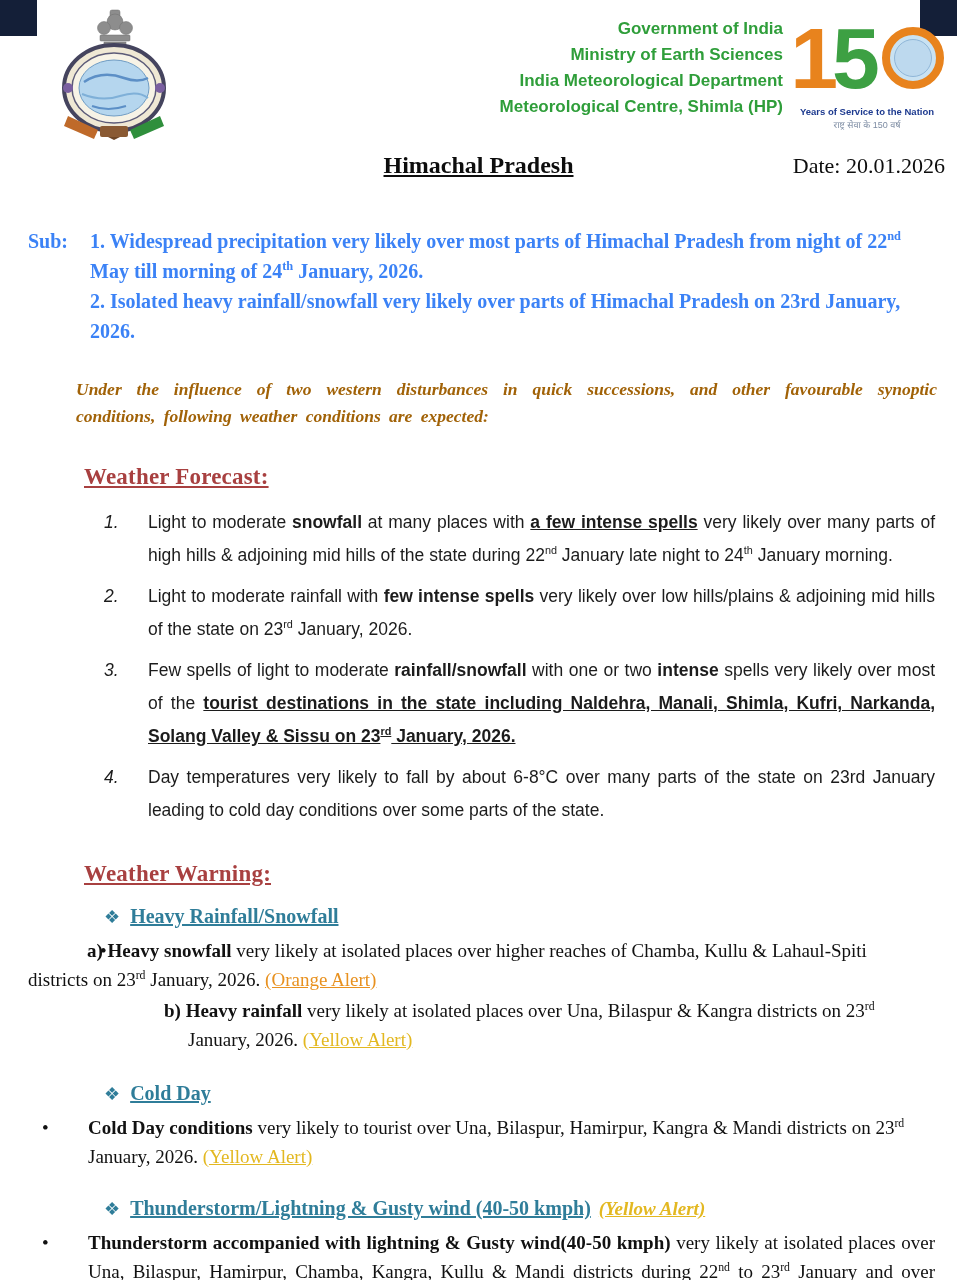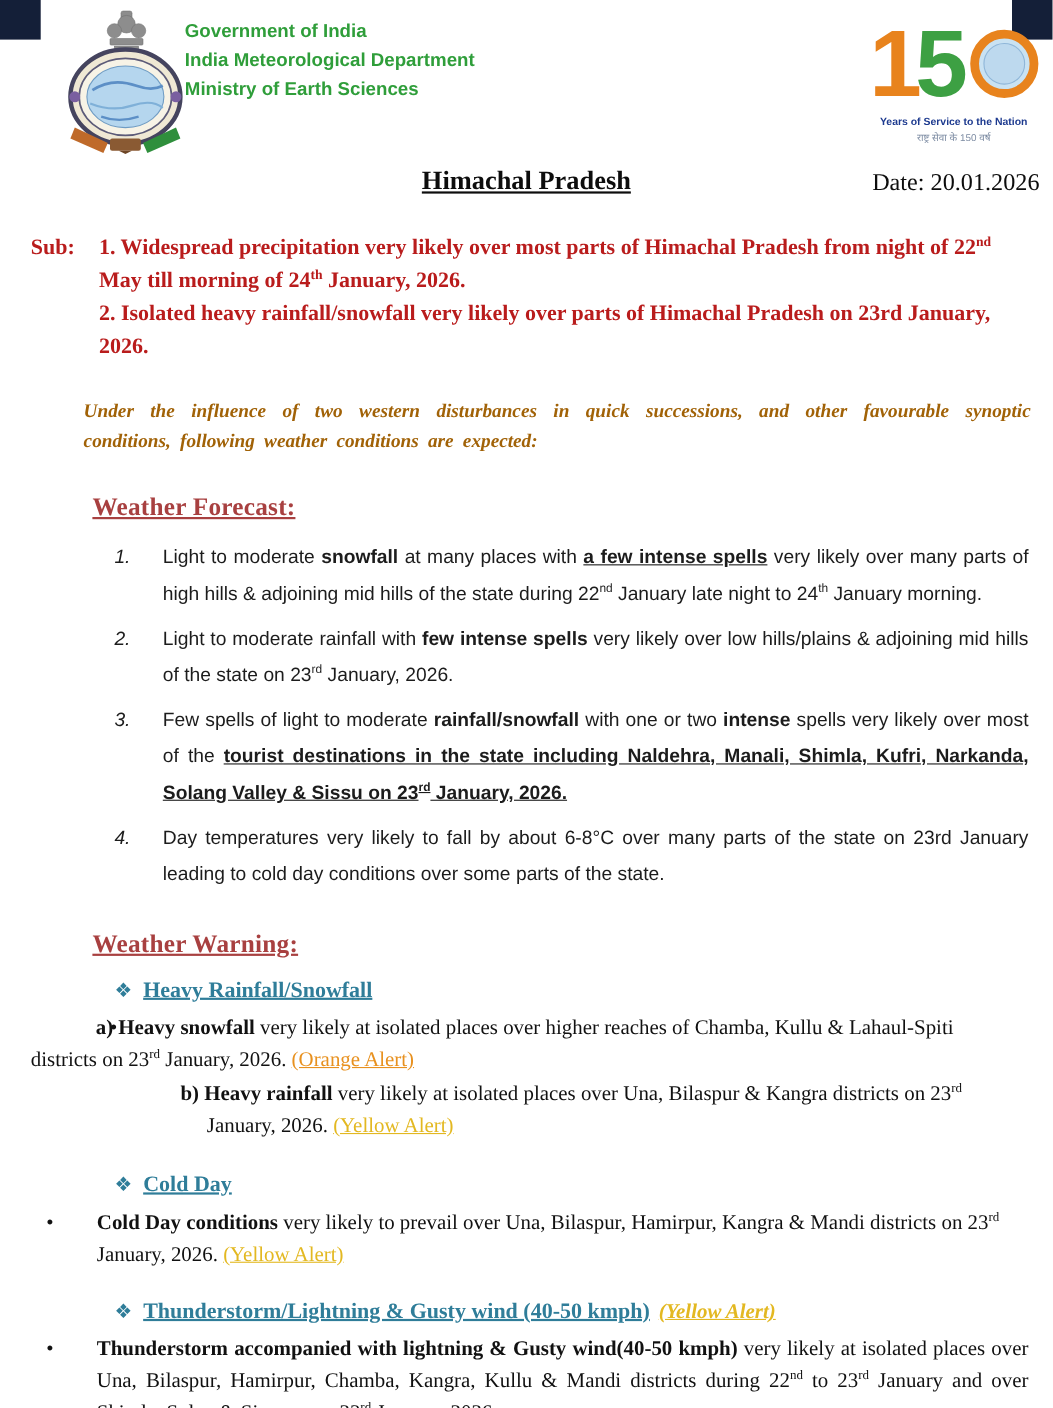--- a/index.html
+++ b/index.html
@@ -9,21 +9,21 @@
     font-family:"Liberation Serif", serif;
     color:#181818;
   }
   .corner{position:absolute;width:37px;height:36px;background:#141f38;top:0;}
   .corner.tl{left:0;}
   .corner.tr{right:0;}
 
   
   .header{display:flex;align-items:flex-start;padding:8px 6px 0 60px;height:138px;}
   .imd-logo{width:108px;flex:0 0 108px;}
-  .org-block{flex:1;text-align:left;padding-top:8px;}
+  .org-block{flex:1;text-align:right;padding-top:8px;}
   .org-line{
     font-family:"Liberation Sans", sans-serif;
     font-weight:bold;color:#2f9e3a;font-size:17px;line-height:26px;
   }
   .logo150{width:168px;flex:0 0 168px;text-align:center;padding-top:4px;}
   .digits{display:flex;align-items:center;justify-content:center;height:92px;}
   .digit{font-family:"Liberation Sans", sans-serif;font-weight:bold;font-size:86px;line-height:86px;}
   .d1{color:#e8831d;letter-spacing:-4px;}
   .d5{color:#3da043;margin-left:-2px;}
   .d0{width:62px;height:62px;border-radius:50%;border:8px solid #e8831d;background:#c9e2f2;margin-left:2px;box-sizing:border-box;position:relative;}
@@ -33,21 +33,21 @@
 
   
   .title-row{position:relative;height:42px;margin-top:6px;}
   .state-title{
     position:absolute;left:0;right:0;text-align:center;
     font-size:24px;font-weight:bold;text-decoration:underline;color:#0d0d0d;
   }
   .doc-date{position:absolute;right:12px;top:1px;font-size:22px;font-weight:normal;color:#0d0d0d;}
 
   
-  .subject{display:flex;margin:16px 16px 0 28px;color:#b91c1c;font-weight:bold;font-size:20px;line-height:30px;}
+  .subject{display:flex;margin:32px 16px 0 28px;color:#3b82f6;font-weight:bold;font-size:20px;line-height:30px;}
   .subject .sub-label{width:62px;flex:0 0 62px;}
   .subject .sub-items{flex:1;}
   .subject .sub-item{text-align:left;}
 
   
   .intro{
     margin:30px 20px 0 76px;font-weight:bold;font-style:italic;
     font-size:17.5px;line-height:27px;text-align:justify;word-spacing:4px;color:#a16207;
   }
 
@@ -116,22 +116,23 @@
 
       <polygon points="8,108 38,122 34,131 4,118" fill="#bf6a2a"></polygon>
       <polygon points="100,108 70,122 74,131 104,118" fill="#2f8f3c"></polygon>
       <rect x="40" y="118" width="28" height="11" rx="2" fill="#8a5a33"></rect>
       <polygon points="48,129 54,132 60,129" fill="#6e4626"></polygon>
     </svg>
   </div>
 
   <div class="org-block">
     <div class="org-line">Government of India</div>
+    <div class="org-line">Ministry of Earth Sciences</div>
     <div class="org-line">India Meteorological Department</div>
-    <div class="org-line">Ministry of Earth Sciences</div>
+    <div class="org-line">Meteorological Centre, Shimla (HP)</div>
   </div>
 
   <div class="logo150">
     <div class="digits">
       <span class="digit d1">1</span>
       <span class="digit d5">5</span>
       <span class="d0">
           <span class="globe"></span>
         </span>
     </div>
@@ -187,21 +188,21 @@
 </div>
 <div class="wb wb-b">
   <span><span class="s-b">b) </span><span class="s-b s-i">Heavy rainfall</span><span> very likely at isolated places over </span><span class="s-i">Una, Bilaspur &amp; Kangra</span><span> districts on 23</span><span class="s-sup">rd</span><span> January, 2026. </span><span class="s-ye s-u">(Yellow Alert)</span></span>
 </div>
 
 <div class="warn-subhead" style="margin-top:28px;">
   <span class="diamond">❖</span><span class="title-txt">Cold Day</span>
 </div>
 
 <div class="wb wb-hang">
-  <span class="dot">•</span><span><span class="s-b s-i">Cold Day conditions</span><span> very likely to prevail over Una, </span><span class="s-i">Bilaspur, Hamirpur, Kangra &amp; Mandi</span><span> districts on 23</span><span class="s-sup">rd</span><span> January, 2026. </span><span class="s-ye s-u">(Yellow Alert)</span></span>
+  <span class="dot">•</span><span><span class="s-b s-i">Cold Day conditions</span><span> very likely to tourist over Una, </span><span class="s-i">Bilaspur, Hamirpur, Kangra &amp; Mandi</span><span> districts on 23</span><span class="s-sup">rd</span><span> January, 2026. </span><span class="s-ye s-u">(Yellow Alert)</span></span>
 </div>
 
 <div class="warn-subhead" style="margin-top:26px;">
   <span class="diamond">❖</span><span class="title-txt">Thunderstorm/Lightning &amp; Gusty wind (40-50 kmph)</span><span class="head-alert">(Yellow Alert)</span>
 </div>
 
 <div class="wb wb-hang wb-just">
   <span class="dot">•</span><span><span class="s-b s-i">Thunderstorm accompanied with lightning &amp; Gusty wind(40-50 kmph)</span><span> very likely at isolated places over </span><span class="s-i">Una, Bilaspur, Hamirpur, Chamba, Kangra, Kullu &amp; Mandi districts</span><span> during </span><span class="s-i">22</span><span class="s-i s-sup">nd</span><span class="s-i"> to 23</span><span class="s-i s-sup">rd</span><span class="s-i"> January</span><span> and over </span><span class="s-i">Shimla, Solan &amp; Sirmaur</span><span> on </span><span class="s-i">23</span><span class="s-i s-sup">rd</span><span class="s-i"> January, 2026.</span></span>
 </div>
 

